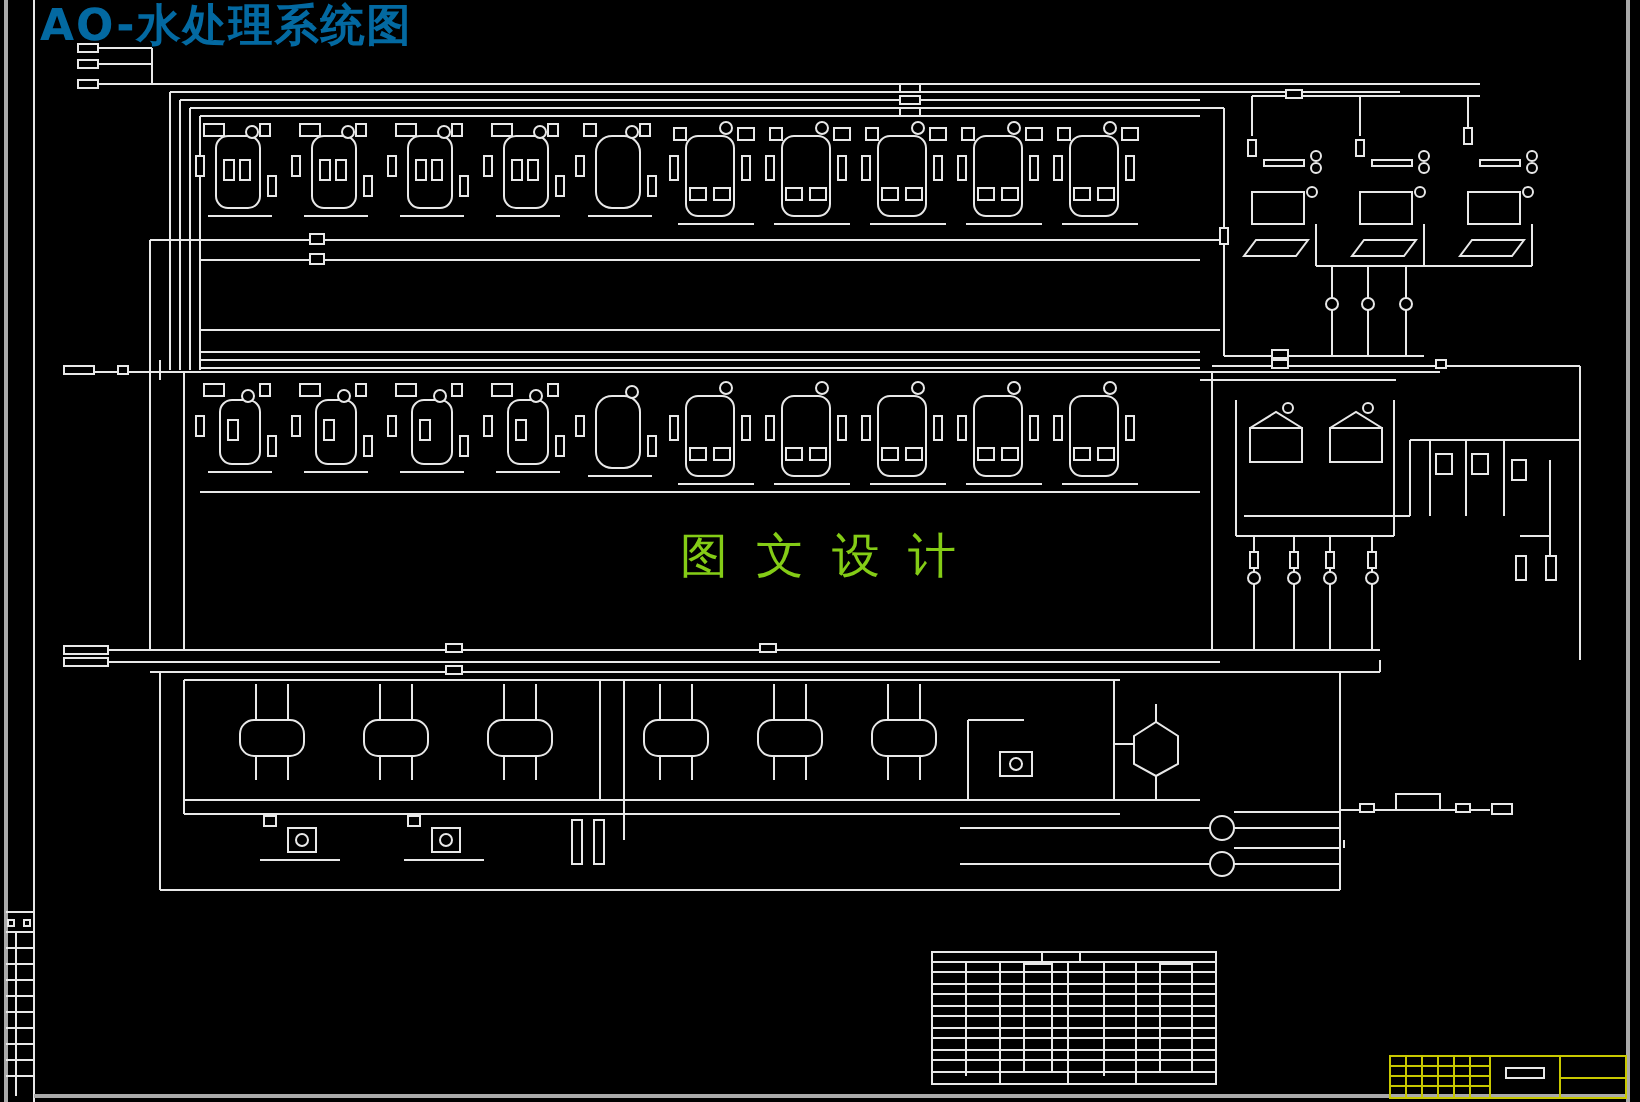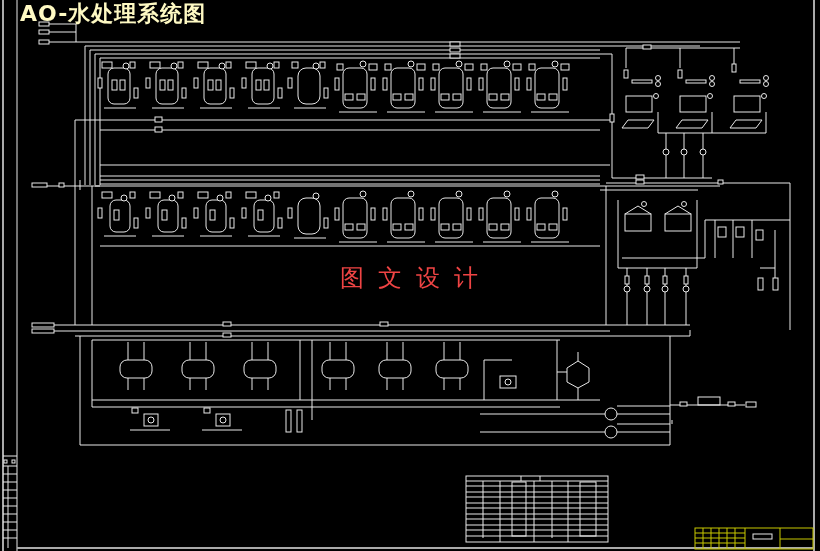--- a/index.html
+++ b/index.html
@@ -1,24 +1,24 @@
 <!DOCTYPE html>
 <html><head>
 <meta charset="utf-8">
 <style>
   html, body { margin:0; padding:0; background:#000; }
   body { width:820px; height:551px; overflow:hidden; position:relative; font-family:"DejaVu Sans", sans-serif; }
   #canvas { position:absolute; left:0; top:0; width:820px; height:551px; }
   .title {
     position:absolute; left:20px; top:0px; height:28px; line-height:28px;
-    color:#fef9c3; font-size:22px; font-weight:bold; letter-spacing:1px;
+    color:#0369a1; font-size:22px; font-weight:bold; letter-spacing:1px;
     font-family:"DejaVu Sans", sans-serif; white-space:nowrap;
   }
   .watermark {
-    position:absolute; left:340px; top:262px; color:#ef4444; font-size:24px;
+    position:absolute; left:340px; top:262px; color:#84cc16; font-size:24px;
     letter-spacing:14px; font-family:"DejaVu Serif", serif; white-space:nowrap;
   }
   .line { stroke:#e8e8e8; stroke-width:1; fill:none; }
   .frame { stroke:#aaaaaa; stroke-width:2; fill:none; }
   .yel { stroke:#c8c800; stroke-width:1; fill:none; }
   .comp { stroke:#e8e8e8; stroke-width:1; fill:#000; }
 </style>
 </head>
 <body>
 

